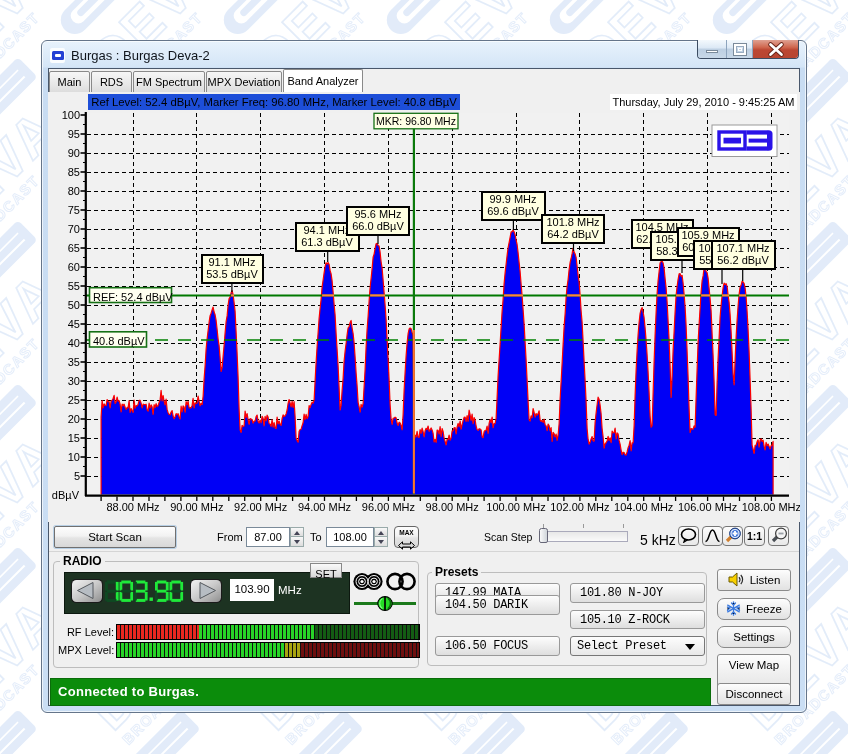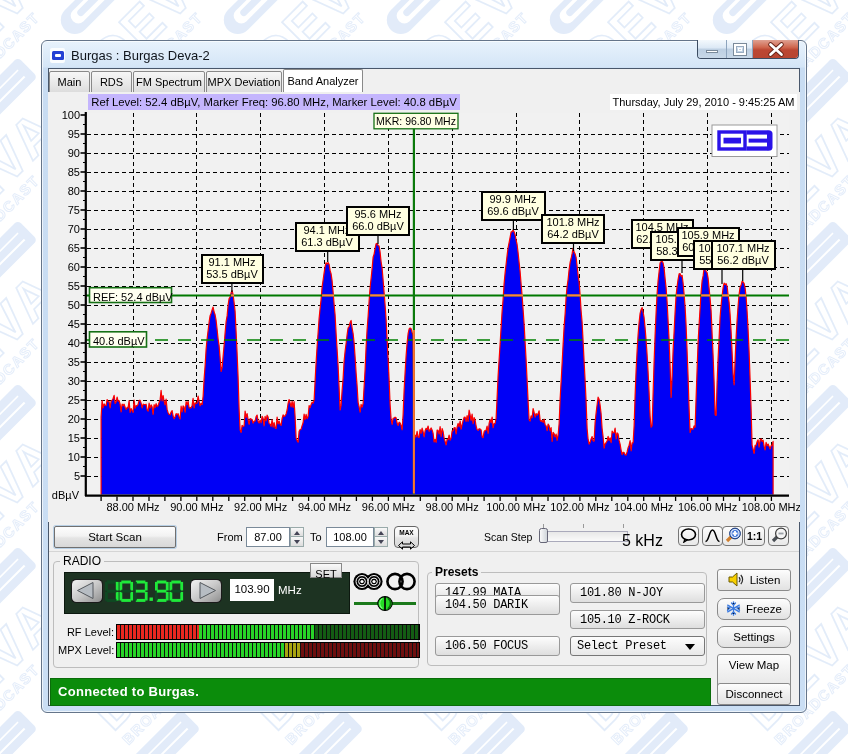--- a/index.html
+++ b/index.html
@@ -110,21 +110,21 @@
     </div>
 </div>
 
 <div class="abs" style="left:48px;top:68px;width:752px;height:638px;background:#f0f0f0;border:1px solid #49576b"></div>
 <div class="abs" style="left:49px;top:71px;width:41px;height:22px;background:linear-gradient(#f6f6f6,#e8e8e8 60%,#dcdcdc);border:1px solid #898989;border-radius:2px 2px 0 0;text-align:center;font-size:11px;line-height:21px">Main</div>
 <div class="abs" style="left:91px;top:71px;width:41px;height:22px;background:linear-gradient(#f6f6f6,#e8e8e8 60%,#dcdcdc);border:1px solid #898989;border-radius:2px 2px 0 0;text-align:center;font-size:11px;line-height:21px">RDS</div>
 <div class="abs" style="left:133px;top:71px;width:72px;height:22px;background:linear-gradient(#f6f6f6,#e8e8e8 60%,#dcdcdc);border:1px solid #898989;border-radius:2px 2px 0 0;text-align:center;font-size:11px;line-height:21px">FM Spectrum</div>
 <div class="abs" style="left:206px;top:71px;width:76px;height:22px;background:linear-gradient(#f6f6f6,#e8e8e8 60%,#dcdcdc);border:1px solid #898989;border-radius:2px 2px 0 0;text-align:center;font-size:11px;line-height:21px">MPX Deviation</div>
 <div class="abs" style="left:49px;top:92.5px;width:750px;height:1px;background:#9a9a9a"></div>
 <div class="abs" style="left:283px;top:69px;width:80px;height:25px;background:#fff;border:1px solid #898989;border-bottom:none;border-radius:2px 2px 0 0;text-align:center;font-size:11px;line-height:23px">Band Analyzer</div>
-<div class="abs" style="z-index:3;left:88px;top:94px;width:372px;height:16px;background:#c4b5fd;font-size:11.3px;line-height:16px;text-align:center">Ref Level: 52.4 dBµV, Marker Freq: 96.80 MHz, Marker Level: 40.8 dBµV</div>
+<div class="abs" style="z-index:3;left:88px;top:94px;width:372px;height:16px;background:#1d4ed8;font-size:11.3px;line-height:16px;text-align:center">Ref Level: 52.4 dBµV, Marker Freq: 96.80 MHz, Marker Level: 40.8 dBµV</div>
 <div class="abs" style="z-index:3;left:610px;top:94px;width:187px;height:16px;background:#fff;font-size:11px;line-height:16px;text-align:center">Thursday, July 29, 2010 - 9:45:25 AM</div>
 <svg style="position:absolute;left:48px;top:92px" width="752" height="430" viewBox="48 92 752 430" font-family="Liberation Sans, sans-serif">
 <rect x="48" y="92" width="752" height="430" fill="#f0f0f0"></rect>
 <rect x="87" y="113" width="702" height="382" fill="#f1f1f1"></rect>
 <line x1="133.0" y1="113" x2="133.0" y2="494" stroke="#000" stroke-width="1" stroke-dasharray="4,3" shape-rendering="crispEdges"></line>
     <line x1="196.8" y1="113" x2="196.8" y2="494" stroke="#000" stroke-width="1" stroke-dasharray="4,3" shape-rendering="crispEdges"></line>
     <line x1="260.7" y1="113" x2="260.7" y2="494" stroke="#000" stroke-width="1" stroke-dasharray="4,3" shape-rendering="crispEdges"></line>
     <line x1="324.5" y1="113" x2="324.5" y2="494" stroke="#000" stroke-width="1" stroke-dasharray="4,3" shape-rendering="crispEdges"></line>
     <line x1="388.4" y1="113" x2="388.4" y2="494" stroke="#000" stroke-width="1" stroke-dasharray="4,3" shape-rendering="crispEdges"></line>
     <line x1="452.2" y1="113" x2="452.2" y2="494" stroke="#000" stroke-width="1" stroke-dasharray="4,3" shape-rendering="crispEdges"></line>
@@ -390,21 +390,21 @@
  <svg width="17" height="9" viewBox="0 0 17 9" style="margin-top:-1px">
       <path d="M0.5 4.5 L4.5 0.8 V3 H12.5 V0.8 L16.5 4.5 L12.5 8.2 V6 H4.5 V8.2 Z" fill="none" stroke="#000" stroke-width="1"></path>
     </svg>
 </div>
 <div class="abs" style="left:484px;top:531px;font-size:10.5px">Scan Step</div>
 <div class="abs" style="left:547px;top:530.5px;width:81px;height:11px;background:linear-gradient(#e8e8e8,#fafafa);border:1px solid #aab"></div>
 <div class="abs" style="left:543px;top:524px;width:1px;height:4px;background:#999"></div>
 <div class="abs" style="left:583px;top:524px;width:1px;height:4px;background:#999"></div>
 <div class="abs" style="left:623px;top:524px;width:1px;height:4px;background:#999"></div>
 <div class="abs" style="left:538.5px;top:528px;width:9.5px;height:14.5px;background:linear-gradient(90deg,#fafafa,#d0d5da);border:1px solid #667;border-radius:2.5px 2.5px 2px 2px"></div>
-<div class="abs" style="left:622px;top:532px;font-size:16px">5 kHz</div>
+<div class="abs" style="left:640px;top:532px;font-size:14px">5 kHz</div>
 <div class="abs" style="left:678px;top:526px;width:21px;height:20px;background:linear-gradient(#fcfcfc,#e8e8e8);border:1px solid #777;border-radius:4px;text-align:center"><svg width="17" height="15" viewBox="0 0 17 15" style="margin-top:1px">
       <ellipse cx="8.5" cy="6.5" rx="7" ry="5.5" fill="none" stroke="#000" stroke-width="1.6"></ellipse>
       <path d="M5 11 L4 14 L8 11.5" fill="none" stroke="#000" stroke-width="1.4"></path>
     </svg></div>
 <div class="abs" style="left:702px;top:526px;width:21px;height:20px;background:linear-gradient(#fcfcfc,#e8e8e8);border:1px solid #777;border-radius:4px;text-align:center"><svg width="17" height="15" viewBox="0 0 17 15" style="margin-top:1px">
       <path d="M1.5 13.5 C5 13.5 5.2 2 8.5 2 C11.8 2 12 13.5 15.5 13.5" fill="none" stroke="#000" stroke-width="1.6"></path>
     </svg></div>
 <div class="abs" style="left:722px;top:526px;width:21px;height:20px;background:linear-gradient(#fcfcfc,#e8e8e8);border:1px solid #777;border-radius:4px;text-align:center"><svg width="18" height="16" viewBox="0 0 18 16">
       <line x1="3" y1="14" x2="7.5" y2="9.5" stroke="#d08030" stroke-width="3.2"></line>
       <circle cx="11" cy="6.5" r="5.4" fill="#3f74d8" stroke="#1d3a74" stroke-width="1"></circle>
@@ -414,21 +414,21 @@
 <div class="abs" style="left:744px;top:526px;width:21px;height:20px;background:linear-gradient(#fcfcfc,#e8e8e8);border:1px solid #777;border-radius:4px;text-align:center">
     <div style="font-size:10.5px;font-weight:bold;line-height:18px">1:1</div>
   </div>
 <div class="abs" style="left:768px;top:526px;width:21px;height:20px;background:linear-gradient(#fcfcfc,#e8e8e8);border:1px solid #777;border-radius:4px;text-align:center"><svg width="18" height="16" viewBox="0 0 18 16">
       <line x1="3" y1="14" x2="7.5" y2="9.5" stroke="#4a4f55" stroke-width="3.2"></line>
       <circle cx="11" cy="6.5" r="5.4" fill="#f4f4f4" stroke="#3a3a3a" stroke-width="1.2"></circle>
       <path d="M8.5 6.5 H13.5" stroke="#9aa0a6" stroke-width="1.8"></path>
     </svg></div>
 <div class="abs" style="left:49px;top:551px;width:750px;height:1px;background:#d5d5d5"></div>
 <div class="abs gb" style="left:53px;top:561px;width:366px;height:107px"></div>
-<div class="abs" style="left:60px;top:554px;background:#f0f0f0;padding:0 3px;font-weight:normal;font-size:12px">RADIO</div>
+<div class="abs" style="left:60px;top:554px;background:#f0f0f0;padding:0 3px;font-weight:bold;font-size:12px">RADIO</div>
 <div class="abs" style="left:64px;top:572px;width:286px;height:42px;background:#1d3322;border:1px solid #0c180f"></div>
 <svg class="abs" style="left:70px;top:577.5px" width="34" height="26" viewBox="0 0 34 26">
 <rect x="1" y="1" width="32" height="24" rx="5" fill="#1a1a1a"></rect>
 <rect x="2" y="2" width="30" height="22" rx="4.5" fill="url(#agl)"></rect>
 <defs>
       <linearGradient id="agl" x1="0" y1="0" x2="1" y2="1">
         <stop offset="0" stop-color="#f2f2f2"></stop>
         <stop offset="0.5" stop-color="#c9c9c9"></stop>
         <stop offset="1" stop-color="#8f8f8f"></stop>
       </linearGradient>

